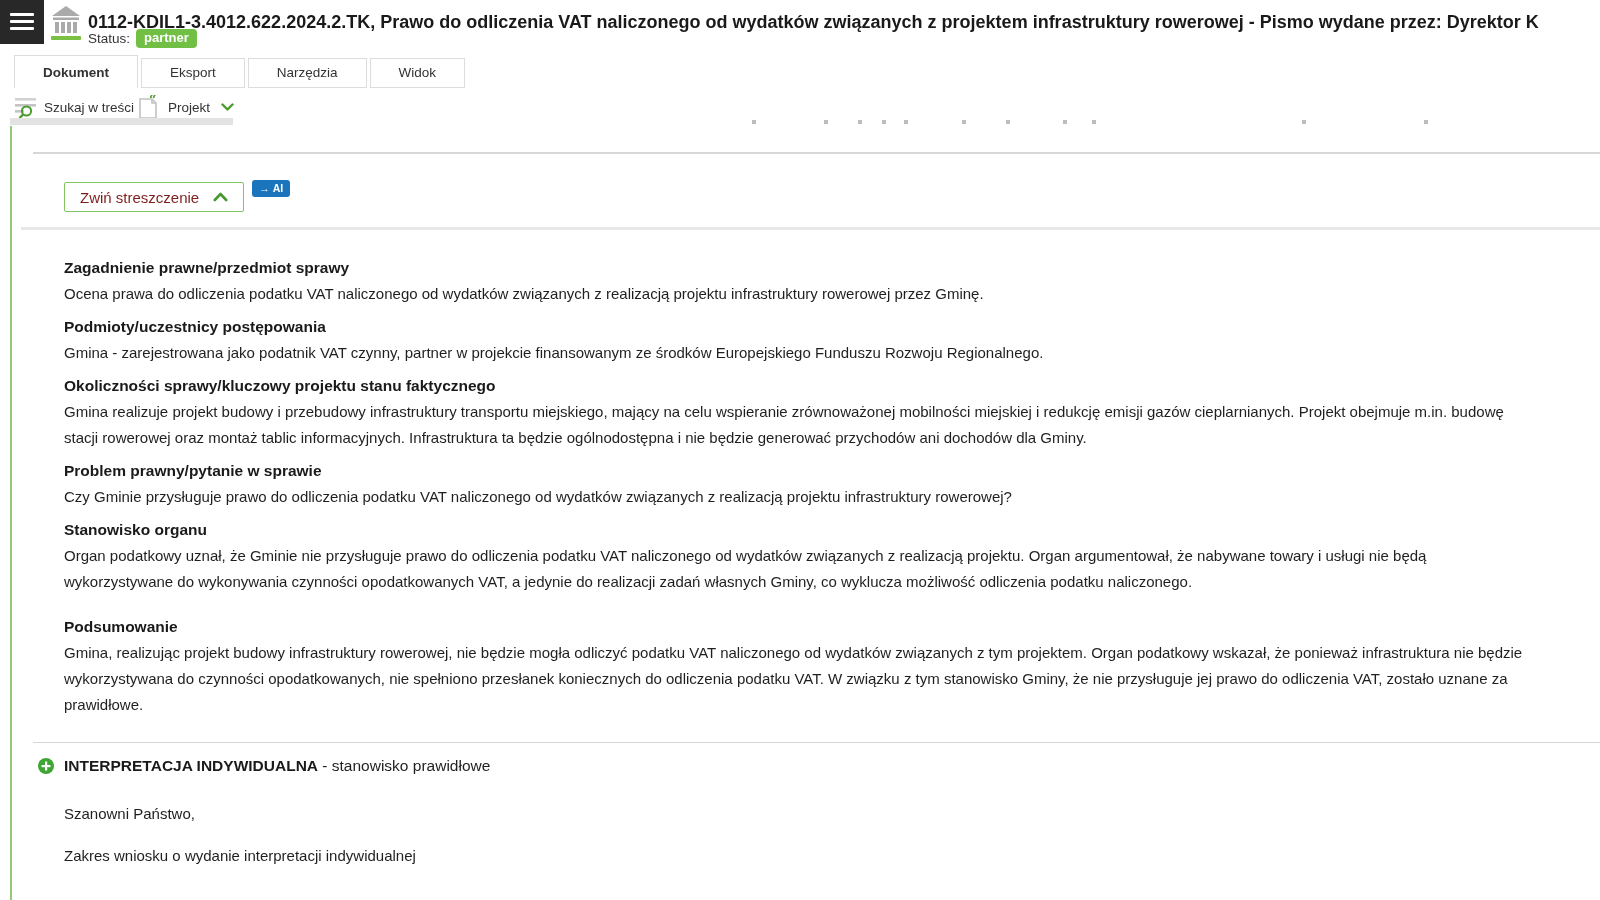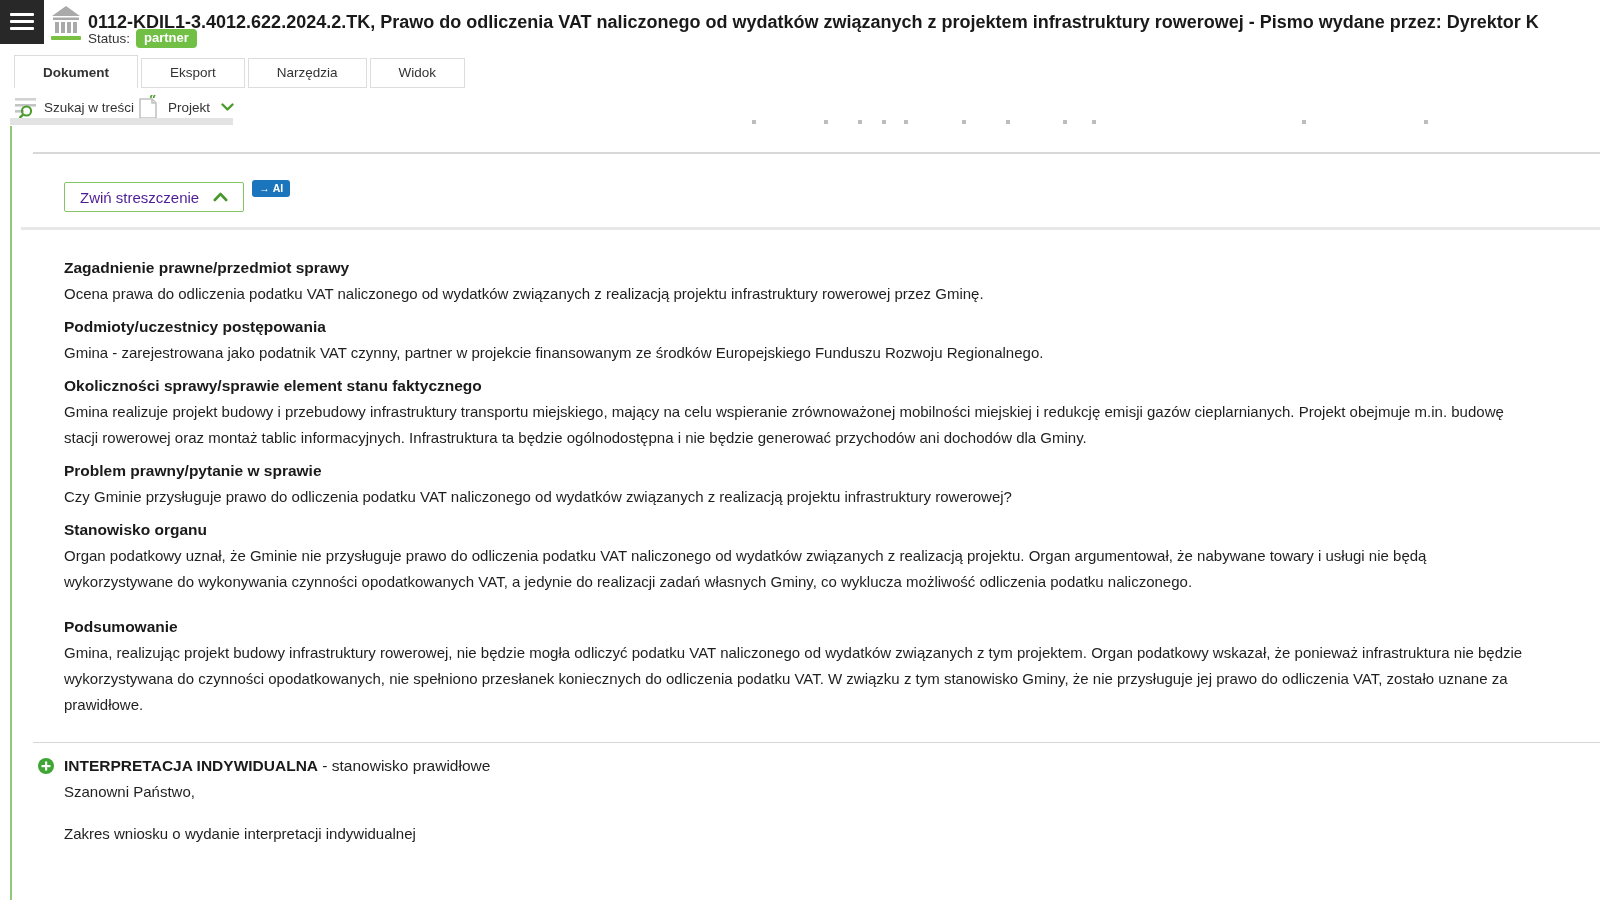--- a/index.html
+++ b/index.html
@@ -47,37 +47,37 @@
   .green-rail { position: absolute; top: 1px; left: 10px; width: 2px; height: 774px; background: #92c877; }
   .inner { padding: 0 70px 0 64px; }
 
   .rule1 { border: none; border-top: 2px solid #d8d8d8; margin: 27px -70px 0 -31px; }
   .rule2 { border: none; border-top: 3px solid #e8e8e8; margin: 15px -70px 0 -43px; }
   .rule3 { border: none; border-top: 1.5px solid #d6d6d6; margin: 24px -70px 0 -31px; }
 
   .btn-row { margin-top: 28px; display: flex; align-items: flex-start; height: 30px; }
   .collapse-btn { display: inline-flex; align-items: center; gap: 14px; height: 30px;
     border: 1px solid #84c463; border-radius: 2px; background: #fff; padding: 0 15px;
-    color: #4c1d95; font-size: 15px; cursor: pointer; font-family: inherit; }
+    color: #7f1d1d; font-size: 15px; cursor: pointer; font-family: inherit; }
   .ai-badge { margin-left: 8px; margin-top: -2px; background: #1b75bc; color: #fff;
     font-size: 10.5px; font-weight: bold; padding: 2px 7px 3px; border-radius: 3px;
     display: inline-flex; align-items: center; gap: 3px; cursor: pointer; }
 
   .sections { }
   .sec { margin-top: 7px; }
   .sec.first { margin-top: 25px; }
   .sec.gap-lg { margin-top: 19px; }
   .sec h3 { font-size: 15.5px; font-weight: bold; color: #1a1a1a; line-height: 26px; }
   .sec p { font-size: 15px; line-height: 26px; color: #1f1f1f; }
 
   .interp-row { margin-top: 10px; margin-left: -26px; display: flex; align-items: center; gap: 10px;
     font-size: 15.5px; line-height: 26px; }
   .interp-row b { font-weight: bold; color: #1a1a1a; }
   .plus-icon { width: 16px; height: 16px; flex: 0 0 16px; cursor: pointer; }
-  .salutation { margin-top: 0; font-size: 15px; line-height: 26px; }
+  .salutation { margin-top: 22px; font-size: 15px; line-height: 26px; }
   .statement { margin-top: 22px; padding-left: 173px; font-size: 15px; line-height: 26px; }
   .statement b { font-weight: bold; }
   .scope-line { margin-top: 16px; font-size: 15px; line-height: 26px; }
 </style>
 </head>
 <body>
 
 <div class="topbar">
   <div class="hamburger">
     <span></span>
@@ -171,21 +171,21 @@
     <h3>Zagadnienie prawne/przedmiot sprawy</h3>
     <p>Ocena prawa do odliczenia podatku VAT naliczonego od wydatków związanych z realizacją projektu infrastruktury rowerowej przez Gminę.</p>
   </div>
 
   <div class="sec">
     <h3>Podmioty/uczestnicy postępowania</h3>
     <p>Gmina - zarejestrowana jako podatnik VAT czynny, partner w projekcie finansowanym ze środków Europejskiego Funduszu Rozwoju Regionalnego.</p>
   </div>
 
   <div class="sec">
-    <h3>Okoliczności sprawy/sprawie element stanu faktycznego</h3>
+    <h3>Okoliczności sprawy/kluczowy projektu stanu faktycznego</h3>
     <p>Gmina realizuje projekt budowy i przebudowy infrastruktury transportu miejskiego, mający na celu wspieranie zrównoważonej mobilności miejskiej i redukcję emisji gazów cieplarnianych. Projekt obejmuje m.in. budowę stacji rowerowej oraz montaż tablic informacyjnych. Infrastruktura ta będzie ogólnodostępna i nie będzie generować przychodów ani dochodów dla Gminy.</p>
   </div>
 
   <div class="sec">
     <h3>Problem prawny/pytanie w sprawie</h3>
     <p>Czy Gminie przysługuje prawo do odliczenia podatku VAT naliczonego od wydatków związanych z realizacją projektu infrastruktury rowerowej?</p>
   </div>
 
   <div class="sec">
     <h3>Stanowisko organu</h3>

